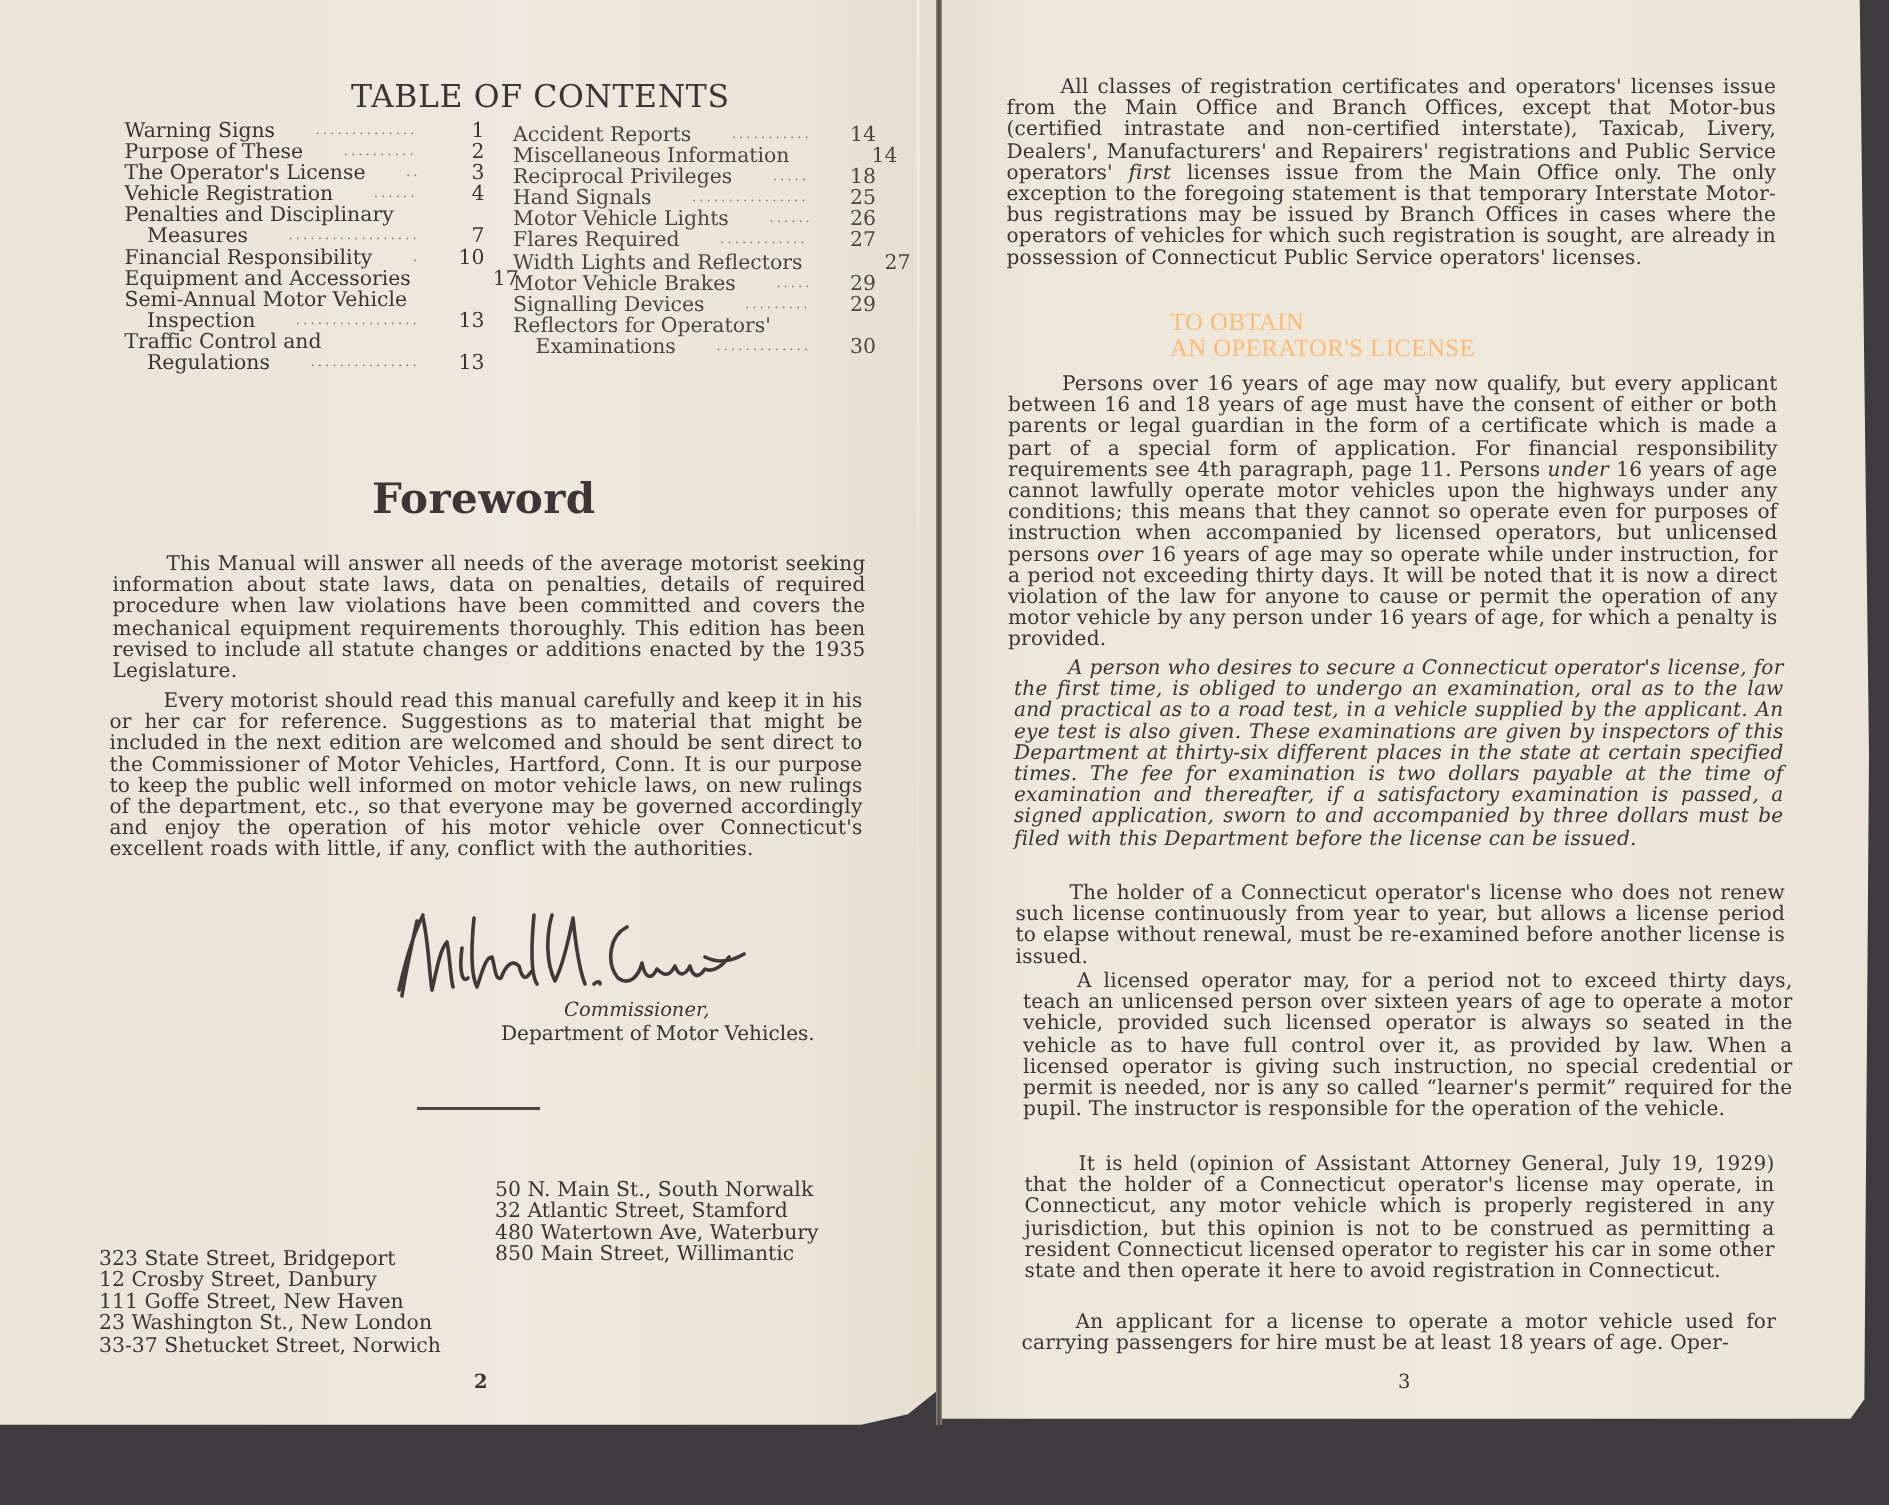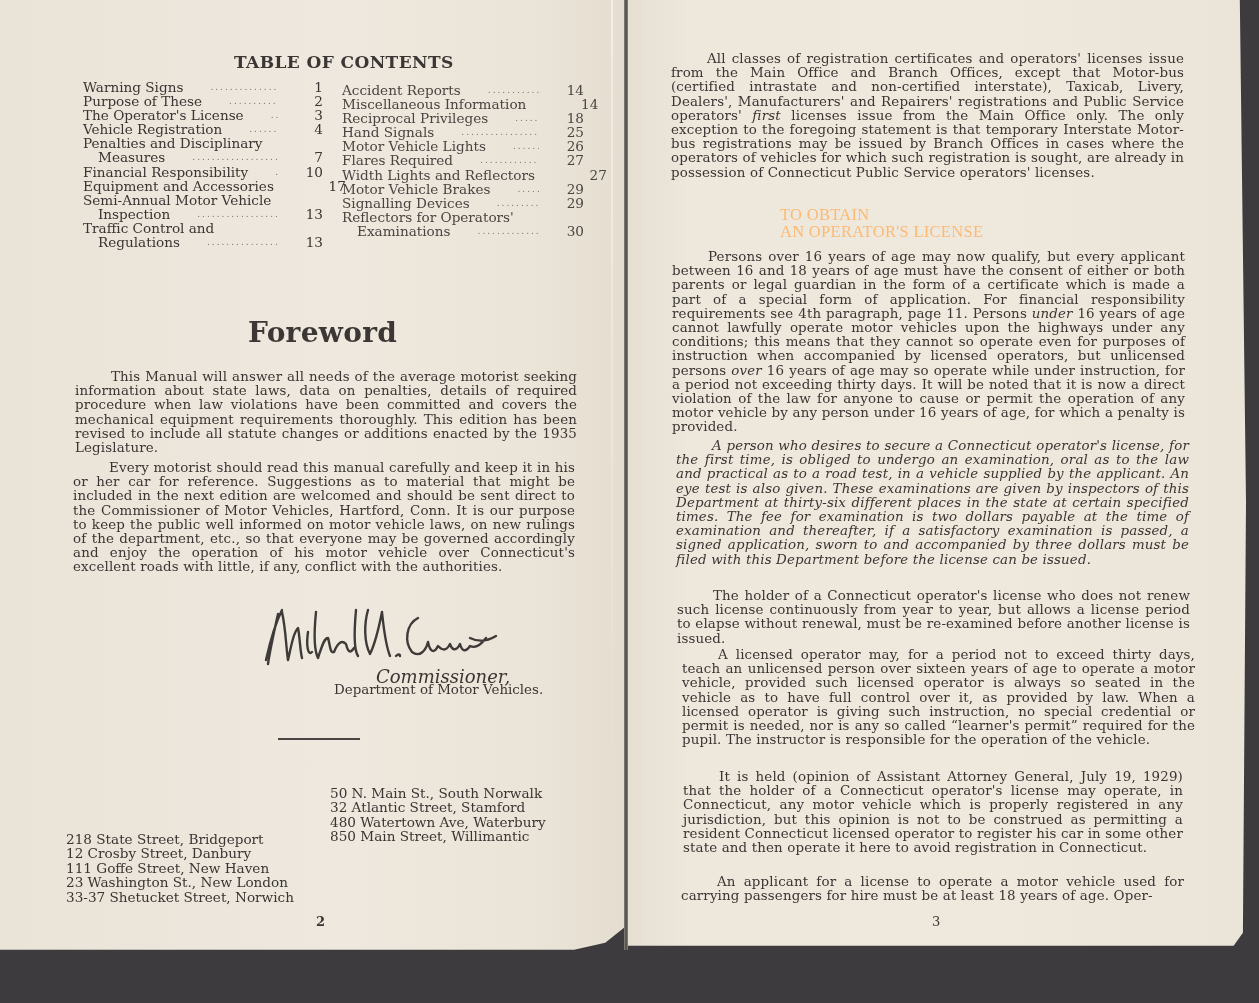--- a/index.html
+++ b/index.html
@@ -31,21 +31,21 @@
       background: linear-gradient(90deg, #8d877e, #4a4744, #8d877e);
     }
     .crease {
       position: absolute; left: 611px; top: 0; width: 2px; height: 800px;
       background: linear-gradient(180deg, rgba(255,255,255,0.5), rgba(255,255,255,0));
     }
 
     
     .toc-title {
       position: absolute; left: 234px; top: 52px;
-      font-size: 17px; letter-spacing: 0.4px; font-weight: bold;
+      font-size: 21px; letter-spacing: 0.4px; font-weight: normal;
       color: #3b3634;
     }
     .toc-col { position: absolute; font-size: 13.6px; line-height: 14.1px; }
     #toc-left { left: 83px; top: 80px; width: 240px; }
     #toc-right { left: 342px; top: 83px; width: 242px; color: #4a4542; }
     .toc-item { display: flex; align-items: flex-end; white-space: nowrap; gap: 24px; }
     .toc-item .lbl { flex: 0 0 auto; }
     .toc-item .dots {
       flex: 1 1 auto; overflow: hidden; margin: 0 3px;
       font-size: 9px; letter-spacing: 2px; color: #7a746c;
@@ -66,21 +66,21 @@
       text-align: justify; text-indent: 36px; letter-spacing: 0.15px;
     }
     #fw-p1 { left: 75px; top: 370px; width: 502px; }
     #fw-p2 { left: 73px; top: 461px; width: 502px; }
 
     .signature {
       position: absolute; left: 256px; top: 602px; width: 260px; height: 70px;
     }
     .sig-title {
       position: absolute; left: 376px; top: 666px;
-      font-size: 18px; font-style: italic;
+      font-size: 13px; font-style: italic;
     }
     .sig-dept {
       position: absolute; left: 334px; top: 682px;
       font-size: 13.4px;
     }
     .rule {
       position: absolute; left: 278px; top: 738px; width: 82px; height: 2px;
       background: #4a4542;
     }
 
@@ -244,21 +244,21 @@
 
   <svg class="signature" viewBox="0 0 260 70">
     <path d="M10 58 C14 40 20 20 26 8 M22 12 C18 30 14 48 12 62 M26 10 C30 28 30 46 32 58 C36 40 38 30 42 26 C44 36 44 48 46 56 M52 30 C50 44 52 54 56 50 M60 10 C58 30 58 48 62 56 C66 44 68 36 72 36 C74 42 74 52 78 50 C82 40 86 38 90 42 C92 50 94 52 98 46 M100 8 C98 30 98 48 102 54 M112 8 C108 22 108 40 114 52 C120 40 124 20 126 10 C128 30 130 44 134 54 M140 54 C142 52 144 52 144 54 M162 16 C150 22 148 40 156 50 C164 56 170 48 172 40 C174 50 178 52 182 44 C186 48 190 50 194 42 C196 48 200 50 204 42 C206 50 210 50 214 44 C218 46 224 44 230 36 M214 36 C222 40 230 40 240 34" fill="none" stroke="#3e3a38" stroke-width="2.4" stroke-linecap="round" stroke-linejoin="round"></path>
   </svg>
   <div class="sig-title">Commissioner,</div>
   <div class="sig-dept">Department of Motor Vehicles.</div>
   <div class="rule"></div>
 
 
   <div class="branch-col" id="branch-left">
-    <div>218 State Street, Bridgeport</div>
+    <div>323 State Street, Bridgeport</div>
     <div>12 Crosby Street, Danbury</div>
     <div>111 Goffe Street, New Haven</div>
     <div>23 Washington St., New London</div>
     <div>33-37 Shetucket Street, Norwich</div>
   </div>
   <div class="branch-col" id="branch-right">
     <div>50 N. Main St., South Norwalk</div>
     <div>32 Atlantic Street, Stamford</div>
     <div>480 Watertown Ave, Waterbury</div>
     <div>850 Main Street, Willimantic</div>

